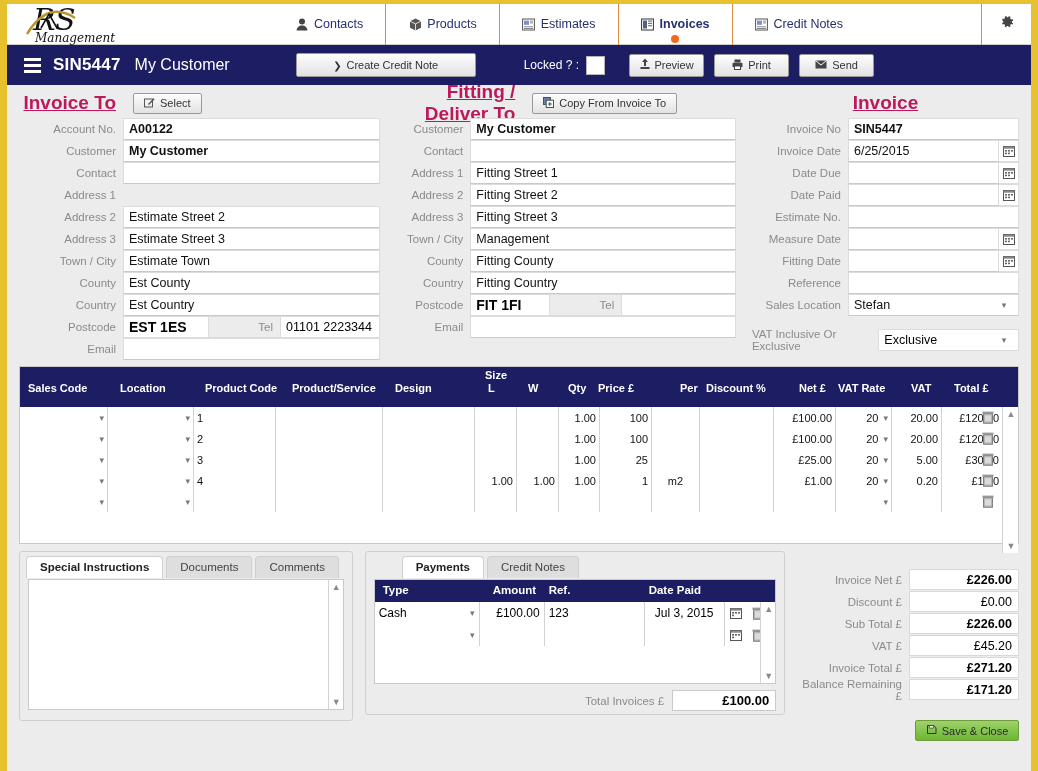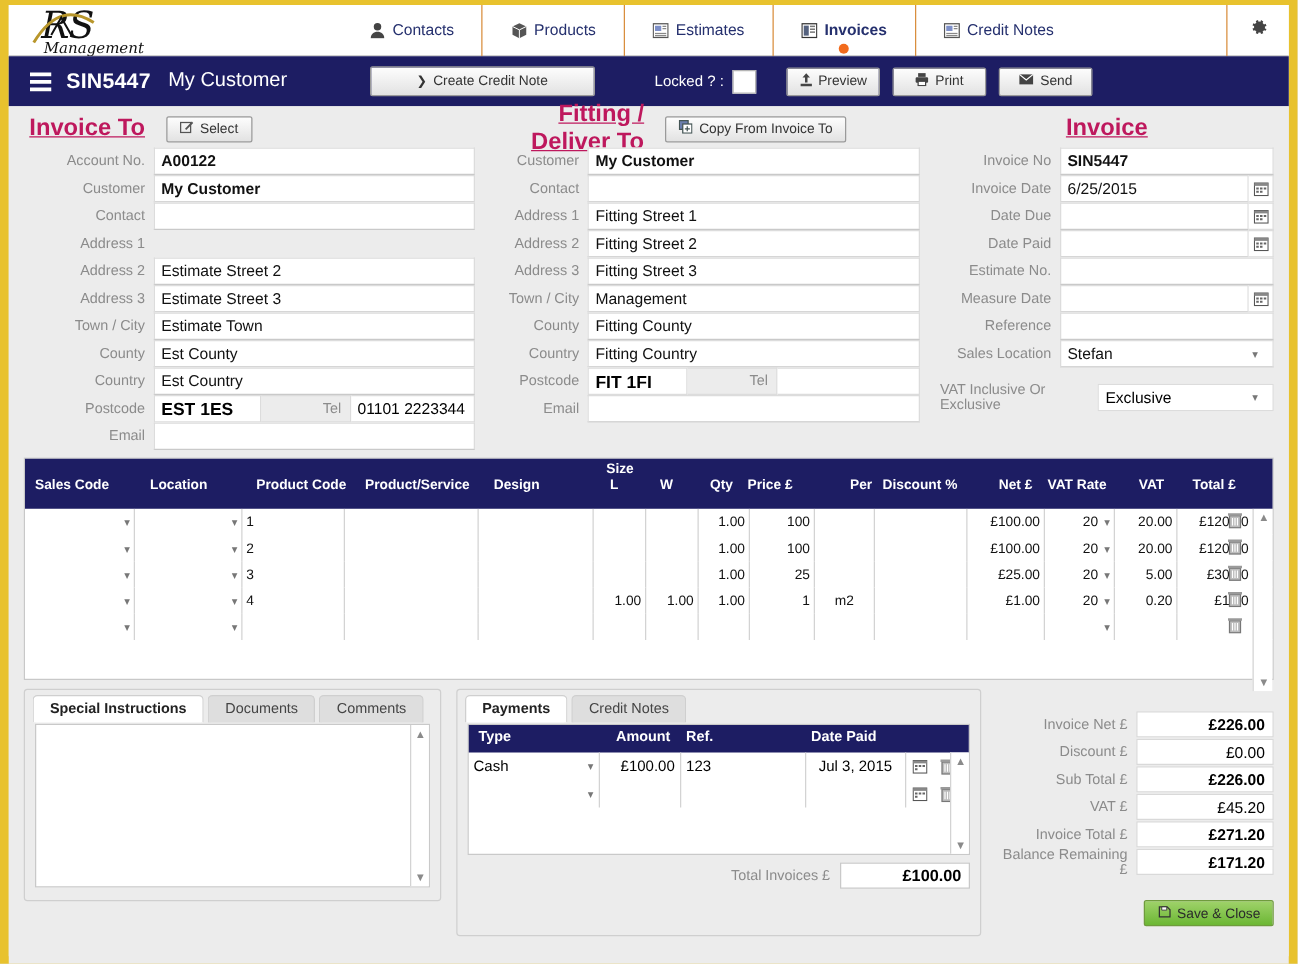--- a/index.html
+++ b/index.html
@@ -159,21 +159,21 @@
   .tab.active { background:#fff; color:#222; font-weight:bold; }
   .si-panel { width:340px; height:170px; position:relative;}
   .si-box { position:absolute; left:8px; top:27px; right:8px; bottom:10px;
             background:#fff; border:1px solid #c9c9c9; }
   .si-scroll { position:absolute; right:0; top:0; width:15px; bottom:0; background:#fff;
                border-left:1px solid #d3d3d3;}
   .si-scroll .up,.si-scroll .dn { width:15px;height:14px;display:flex;align-items:center;
      justify-content:center;font-size:9px;color:#8a8a8a;cursor:pointer;}
   .si-scroll .dn{position:absolute;bottom:0;}
 
-  .pay-panel { width:428px; height:198px; position:relative; }
+  .pay-panel { width:428px; height:164px; position:relative;padding-left:30px; }
   .pay-inner { position:absolute; left:8px; top:27px; right:8px; bottom:8px; }
   .pay-grid { background:#fff; border:1px solid #c9c9c9; height:105px; position:relative;}
   .pay-head { background:#1d1d63; color:#fff; height:22px; position:relative;}
   .ph { position:absolute; font-size:11.5px; font-weight:bold; top:4px;}
   .pay-row { height:22px; position:relative; }
   .pcell { position:absolute; top:0; height:22px; font-size:12px; display:flex;
            align-items:center; border-right:1px solid #d3d3d3; padding:0 4px;}
   .pcell.r { justify-content:flex-end;}
   .pcell.nb { border-right:none;}
   .p-scroll { position:absolute; right:0; top:22px; width:15px; bottom:0; background:#fff;
@@ -545,20 +545,35 @@
                 <rect x="0.5" y="1.5" width="11" height="2.2" fill="#888"></rect>
                 <rect x="2" y="5" width="2" height="1.6" fill="#666"></rect>
                 <rect x="5" y="5" width="2" height="1.6" fill="#666"></rect>
                 <rect x="8" y="5" width="2" height="1.6" fill="#666"></rect>
                 <rect x="2" y="7.6" width="2" height="1.6" fill="#666"></rect>
                 <rect x="5" y="7.6" width="2" height="1.6" fill="#666"></rect>
               </svg>
             </div>
         </div>
 
+        <div class="frow">
+            <div class="flabel">Fitting Date</div>
+            <div class="fval"></div>
+          <div class="cal">
+              <svg width="12" height="12" viewBox="0 0 12 12">
+                <rect x="0.5" y="1.5" width="11" height="10" fill="#fff" stroke="#555"></rect>
+                <rect x="0.5" y="1.5" width="11" height="2.2" fill="#888"></rect>
+                <rect x="2" y="5" width="2" height="1.6" fill="#666"></rect>
+                <rect x="5" y="5" width="2" height="1.6" fill="#666"></rect>
+                <rect x="8" y="5" width="2" height="1.6" fill="#666"></rect>
+                <rect x="2" y="7.6" width="2" height="1.6" fill="#666"></rect>
+                <rect x="5" y="7.6" width="2" height="1.6" fill="#666"></rect>
+              </svg>
+            </div>
+        </div>
 
         <div class="frow">
             <div class="flabel">Reference</div>
             <div class="fval"></div>
           </div>
 
         <div class="frow">
             <div class="flabel">Sales Location</div>
           <div class="fval" style="justify-content:space-between;">
             <span>Stefan</span>

